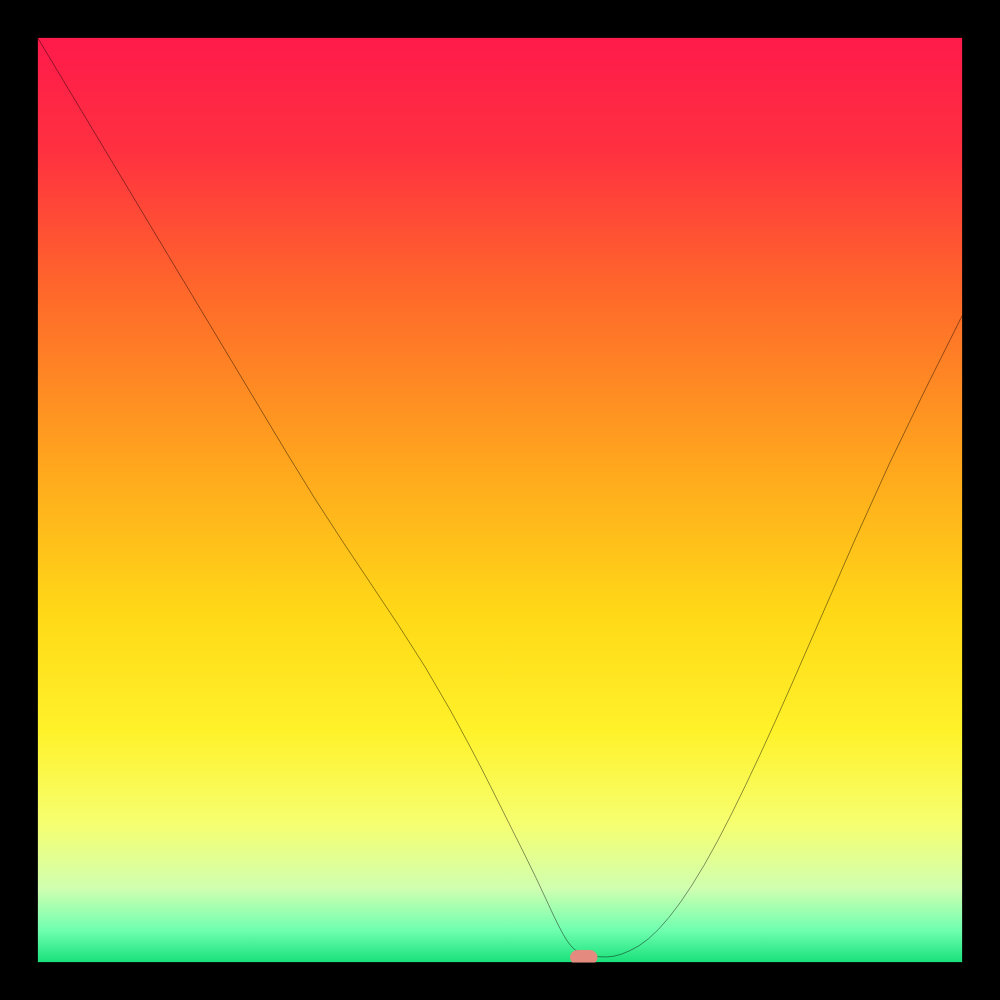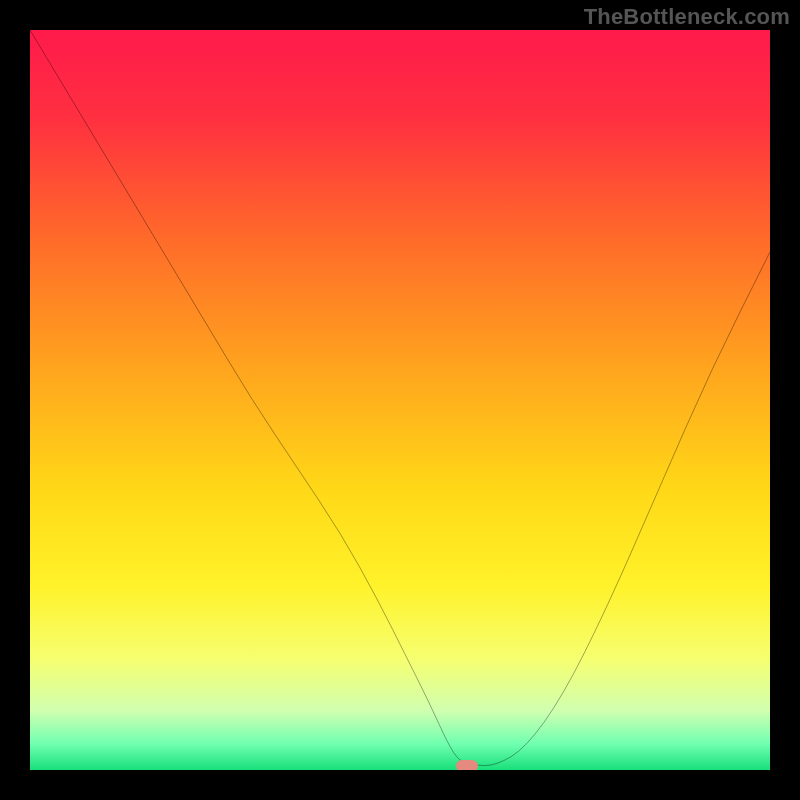--- a/index.html
+++ b/index.html
@@ -52,21 +52,20 @@
     height: 12px;
     border-radius: 6px;
     transform: translate(-50%, -50%);
   }
 </style>
 </head>
 <body>
 
 <div class="frame">
 
-  <div class="watermark">TheBottleneck.com</div>
 
   <div class="plot">
 
     <svg class="gradient" viewBox="0 0 100 100" preserveAspectRatio="none">
       <defs>
         <linearGradient id="bg-grad" x1="0" y1="0" x2="0" y2="1">
             <stop offset="0.00%" stop-color="#ff1a4b"></stop>
             <stop offset="12.00%" stop-color="#ff3040"></stop>
             <stop offset="28.00%" stop-color="#ff6a2a"></stop>
             <stop offset="45.00%" stop-color="#ffa21e"></stop>

